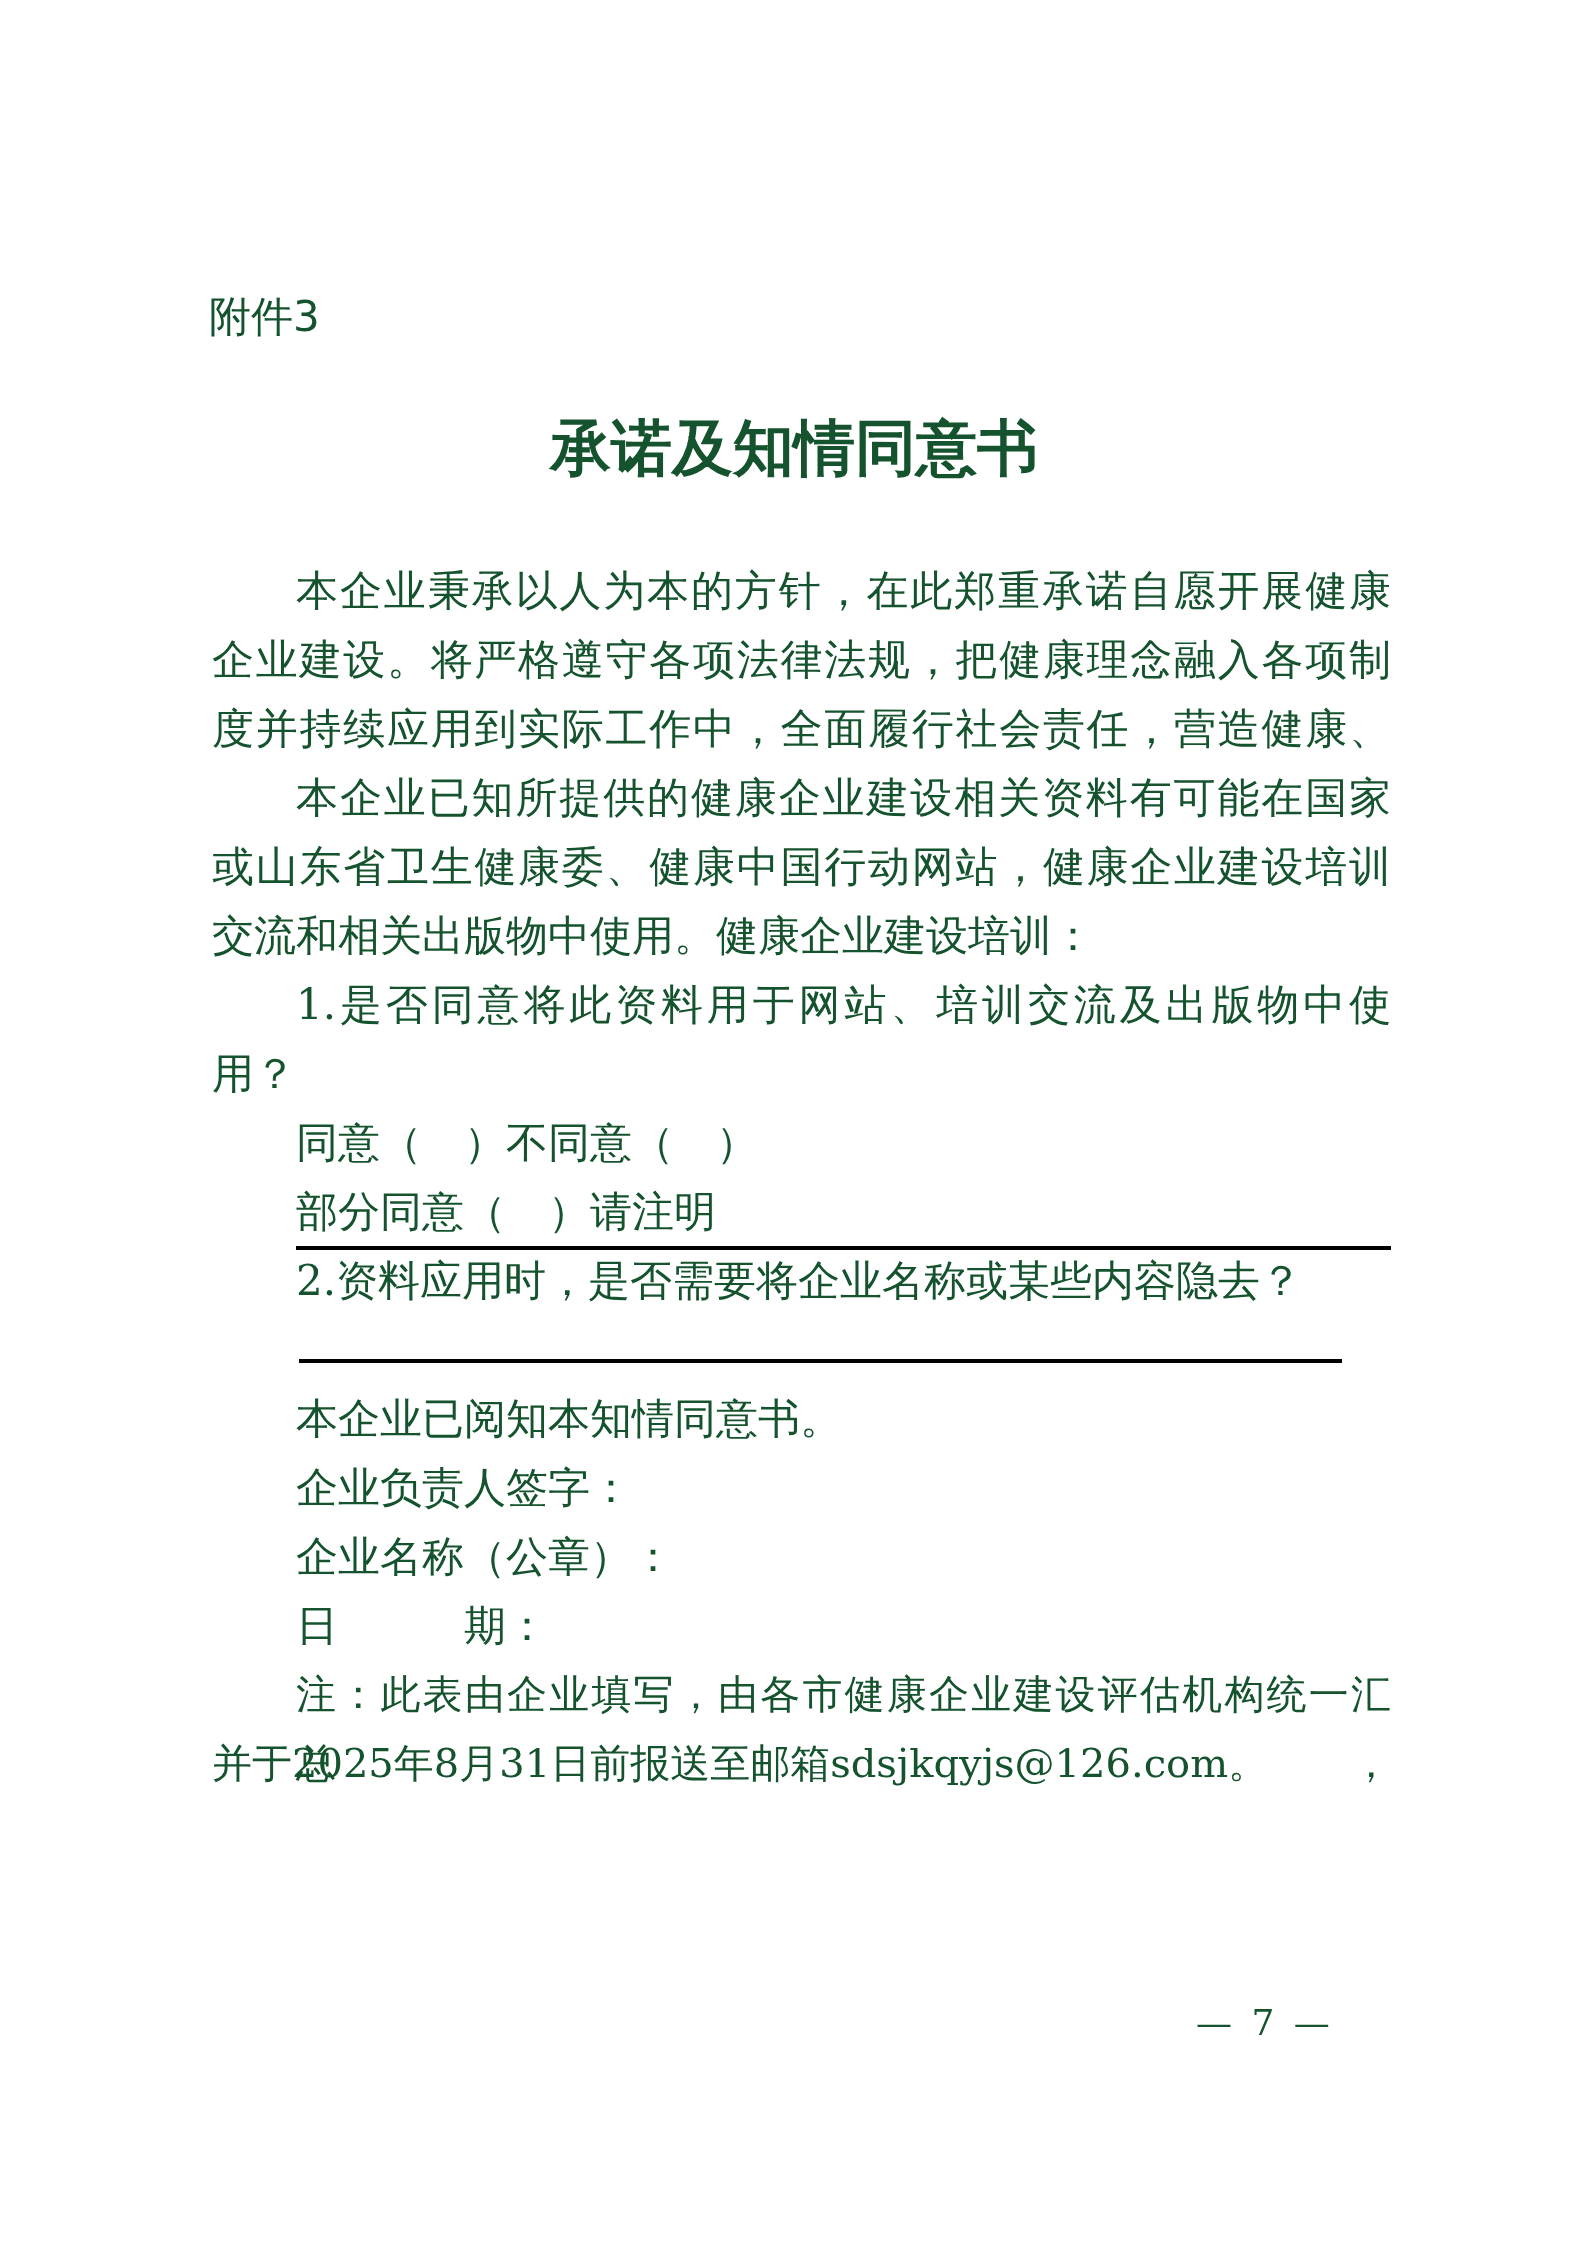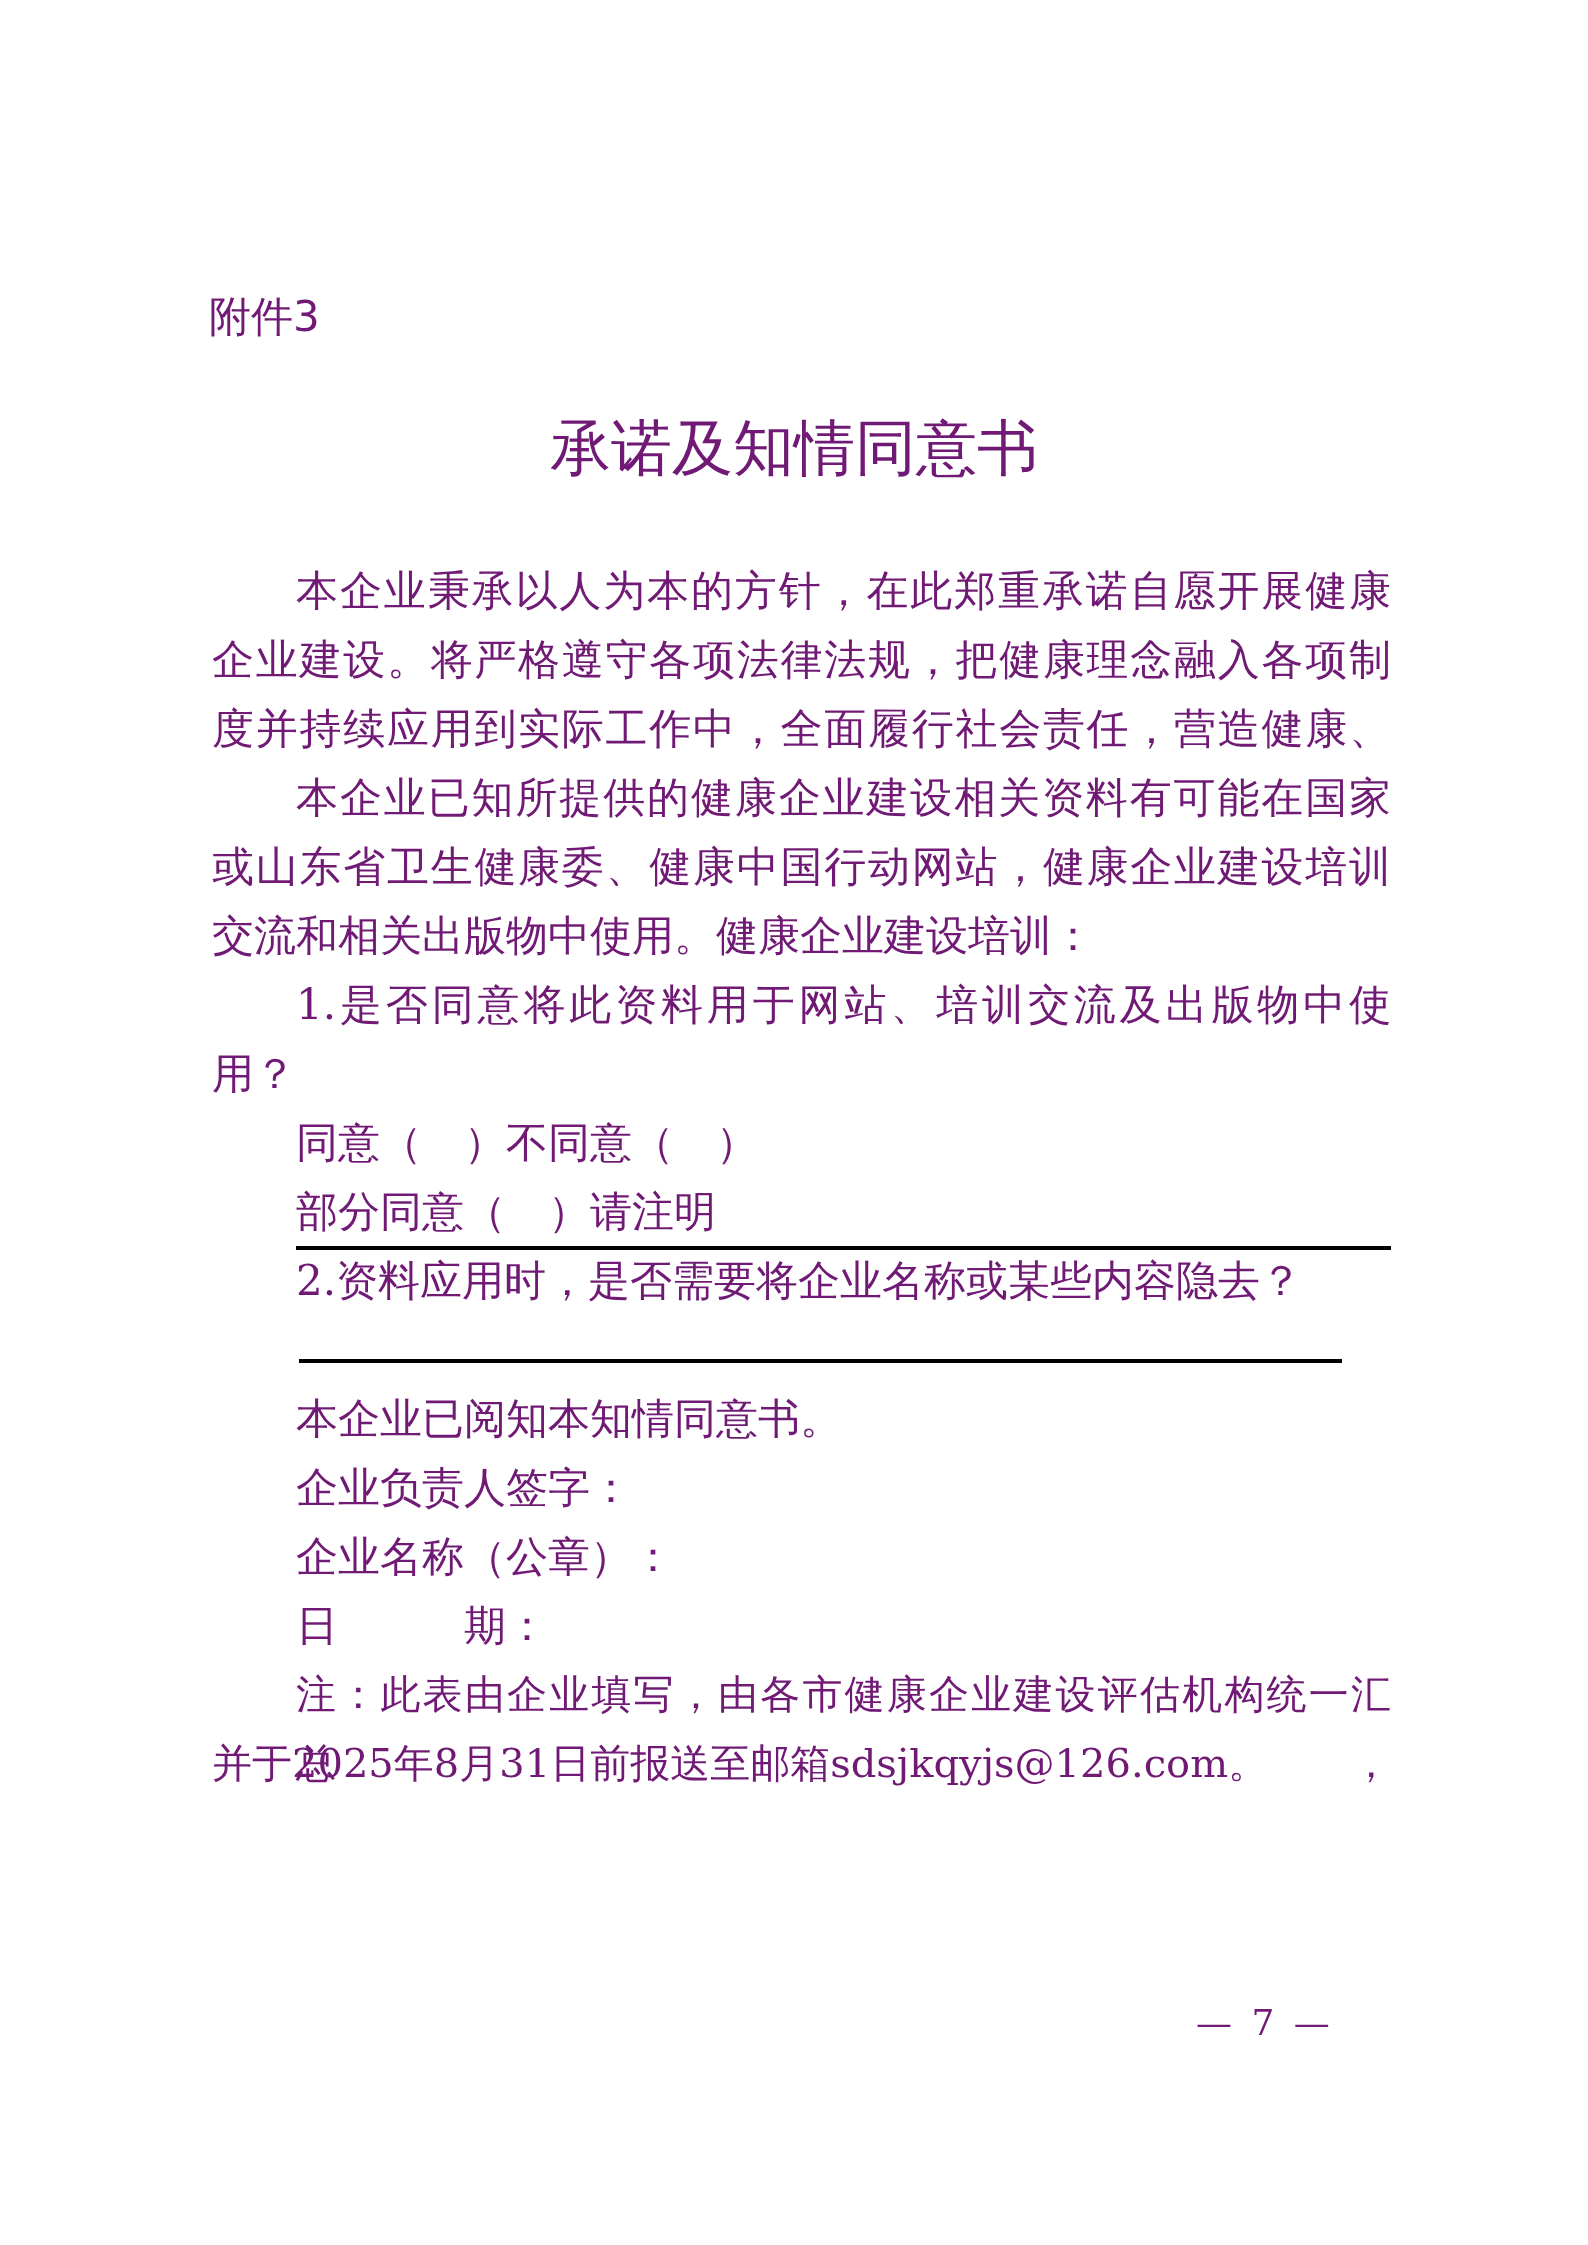--- a/index.html
+++ b/index.html
@@ -1,33 +1,33 @@
 <!DOCTYPE html>
 <html lang="zh"><head>
 <meta charset="utf-8">
 <style>
   html,body{margin:0;padding:0;background:#888;}
   .page{
     position:relative;
     width:1588px;height:2245px;
     margin:0 auto;
     background:#ffffff;
-    color:#701a75;
+    color:#14532d;
     font-family:"DejaVu Serif","Liberation Serif",serif;
     overflow:hidden;
   }
   .attachment{
     position:absolute;left:209px;top:293px;
     font-size:42px;line-height:48px;
     font-family:"DejaVu Sans","Liberation Sans",sans-serif;
   }
   .doc-title{
     position:absolute;left:0;top:413px;width:100%;
     margin:0;text-align:center;
-    font-size:61px;line-height:70px;font-weight:normal;
+    font-size:61px;line-height:70px;font-weight:bold;
     font-family:"DejaVu Serif","Liberation Serif",serif;
   }
   .body-block{
     position:absolute;left:212px;top:556px;width:1179px;
   }
   .line{
     height:69px;line-height:69px;
     font-size:42px;
     white-space:nowrap;
     font-weight:400;

